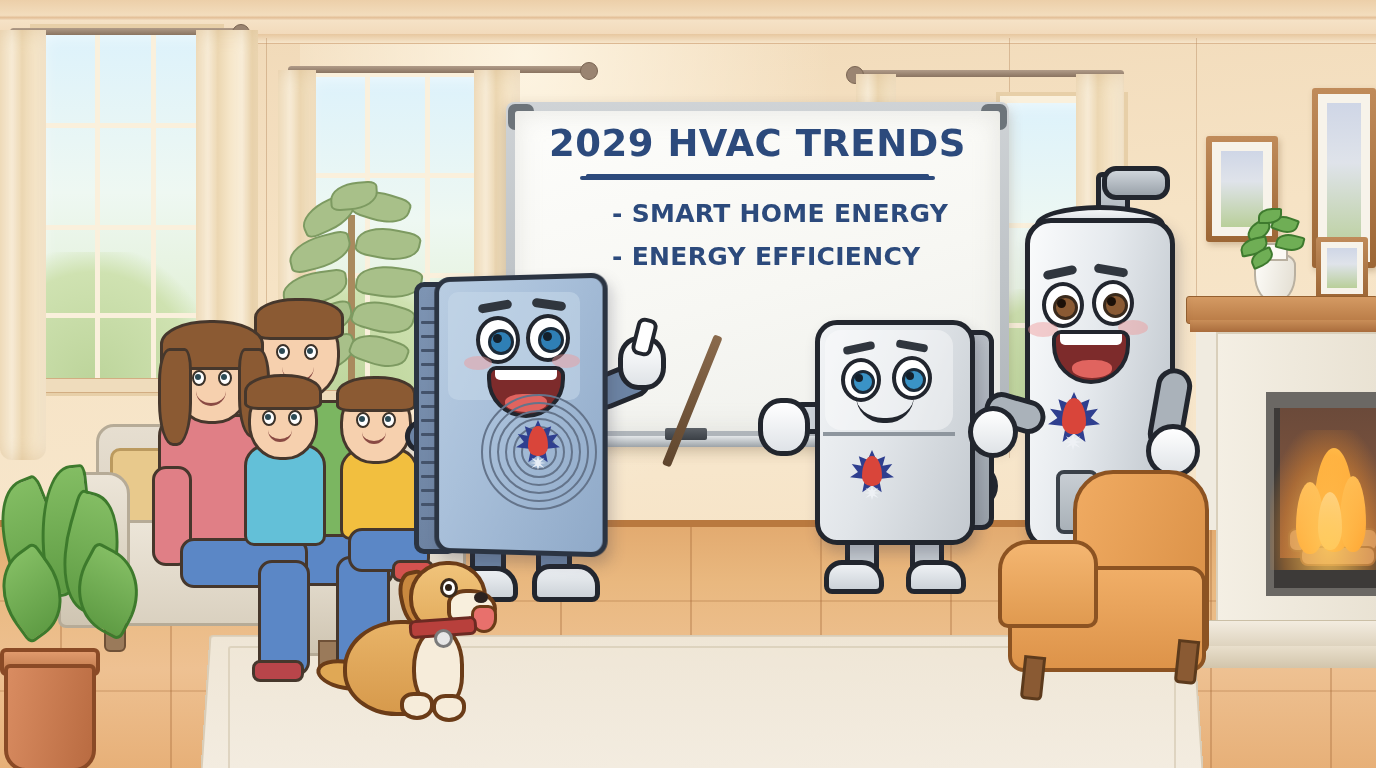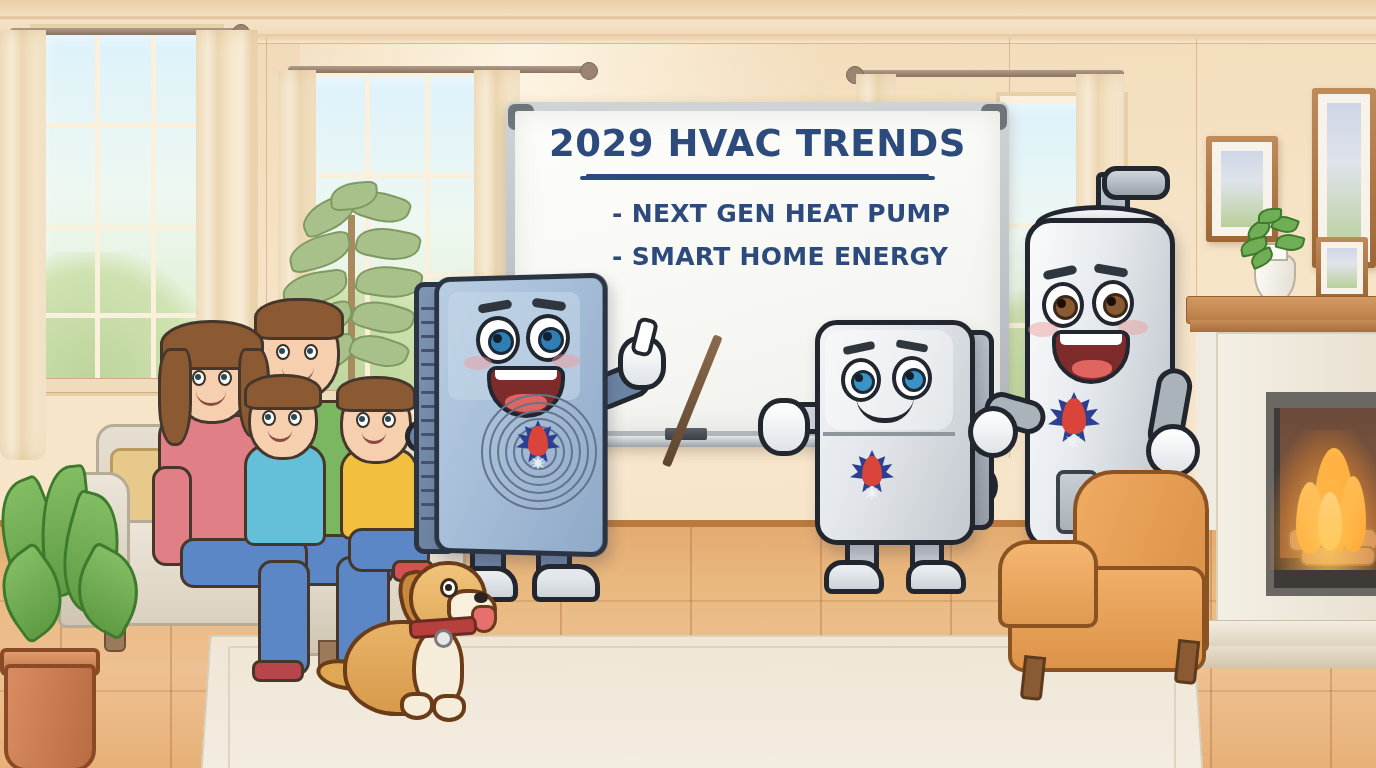--- a/index.html
+++ b/index.html
@@ -285,22 +285,22 @@
     <div class="tleaf" style="left:350px;top:336px;width:54px;height:26px;transform:rotate(20deg);"></div>
   </div>
 
   <div class="wb-frame"></div>
   <div class="wb-corner" style="left:508px;top:104px;"></div>
   <div class="wb-corner" style="left:981px;top:104px;"></div>
   <div class="wb"></div>
   <div class="wb-title">2029 HVAC TRENDS</div>
   <div class="wb-rule"></div>
   <div class="wb-list">
-    <div class="wb-li">- NEXT GEN HEAT PUMP</div>
     <div class="wb-li">- SMART HOME ENERGY</div>
+    <div class="wb-li">- ENERGY EFFICIENCY</div>
   </div>
   <div class="wb-tray"></div>
   <div class="wb-eraser"></div>
 
   <div class="pic" style="left:1206px;top:136px;width:72px;height:106px;">
     <div class="pic-mat">
         <div class="pic-img"></div>
       </div>
   </div>
   <div class="pic" style="left:1312px;top:88px;width:64px;height:180px;">

